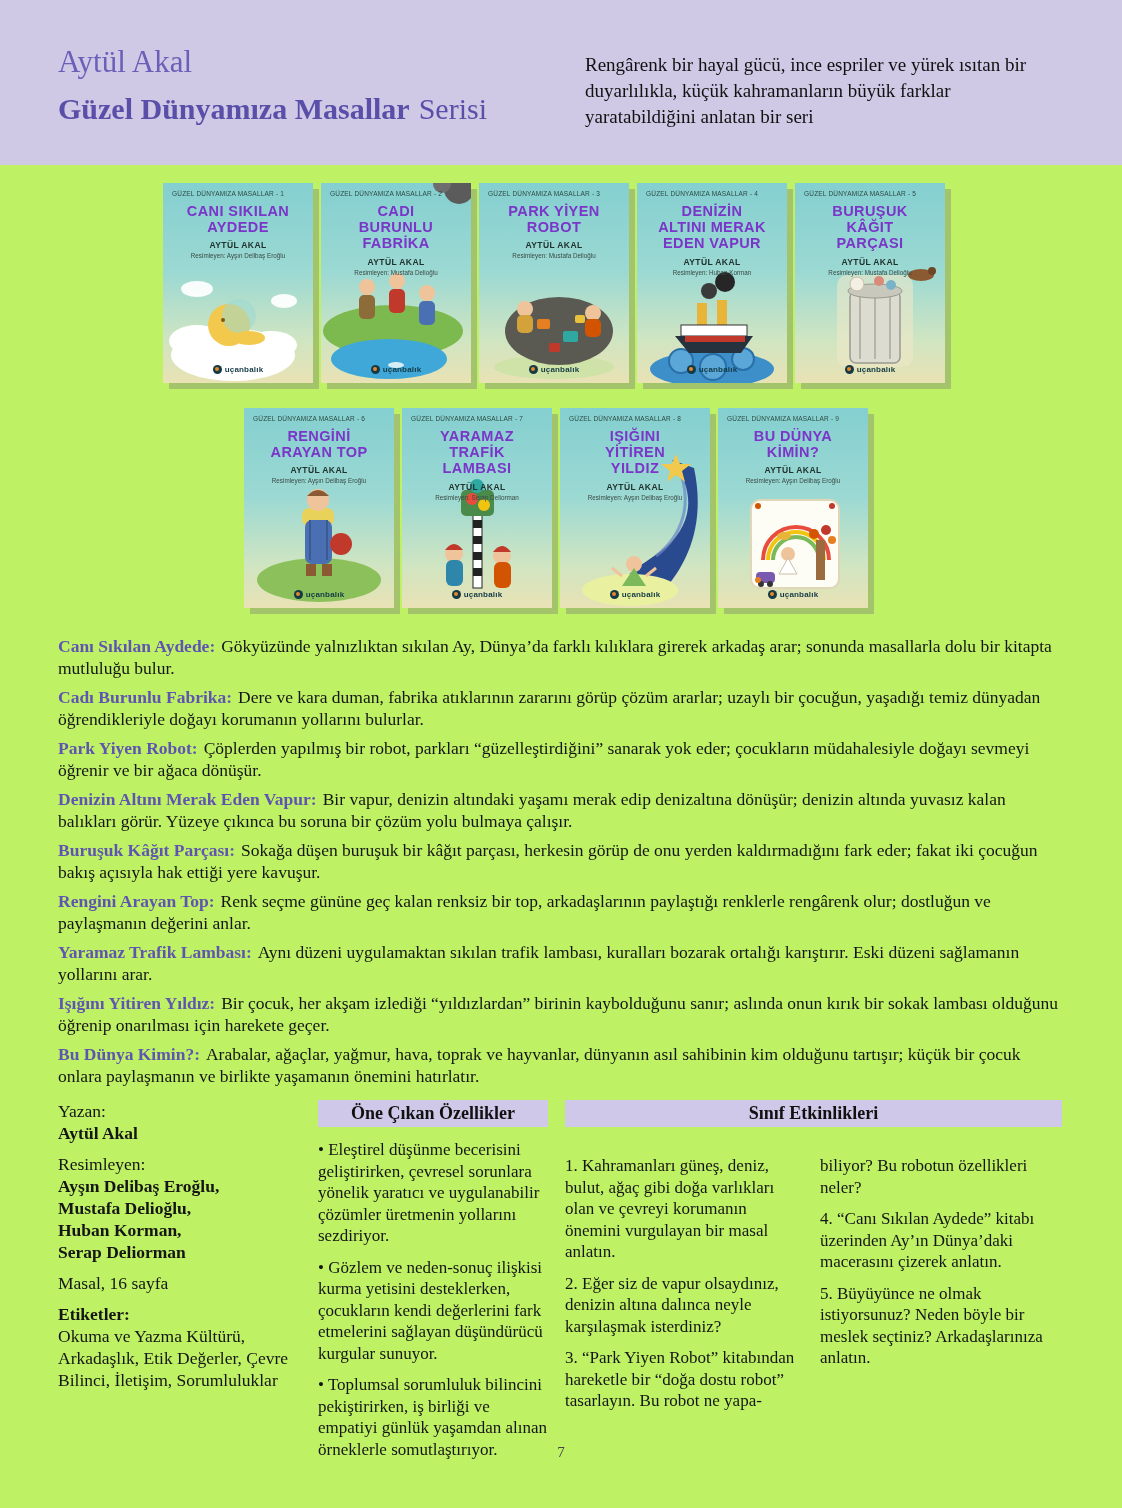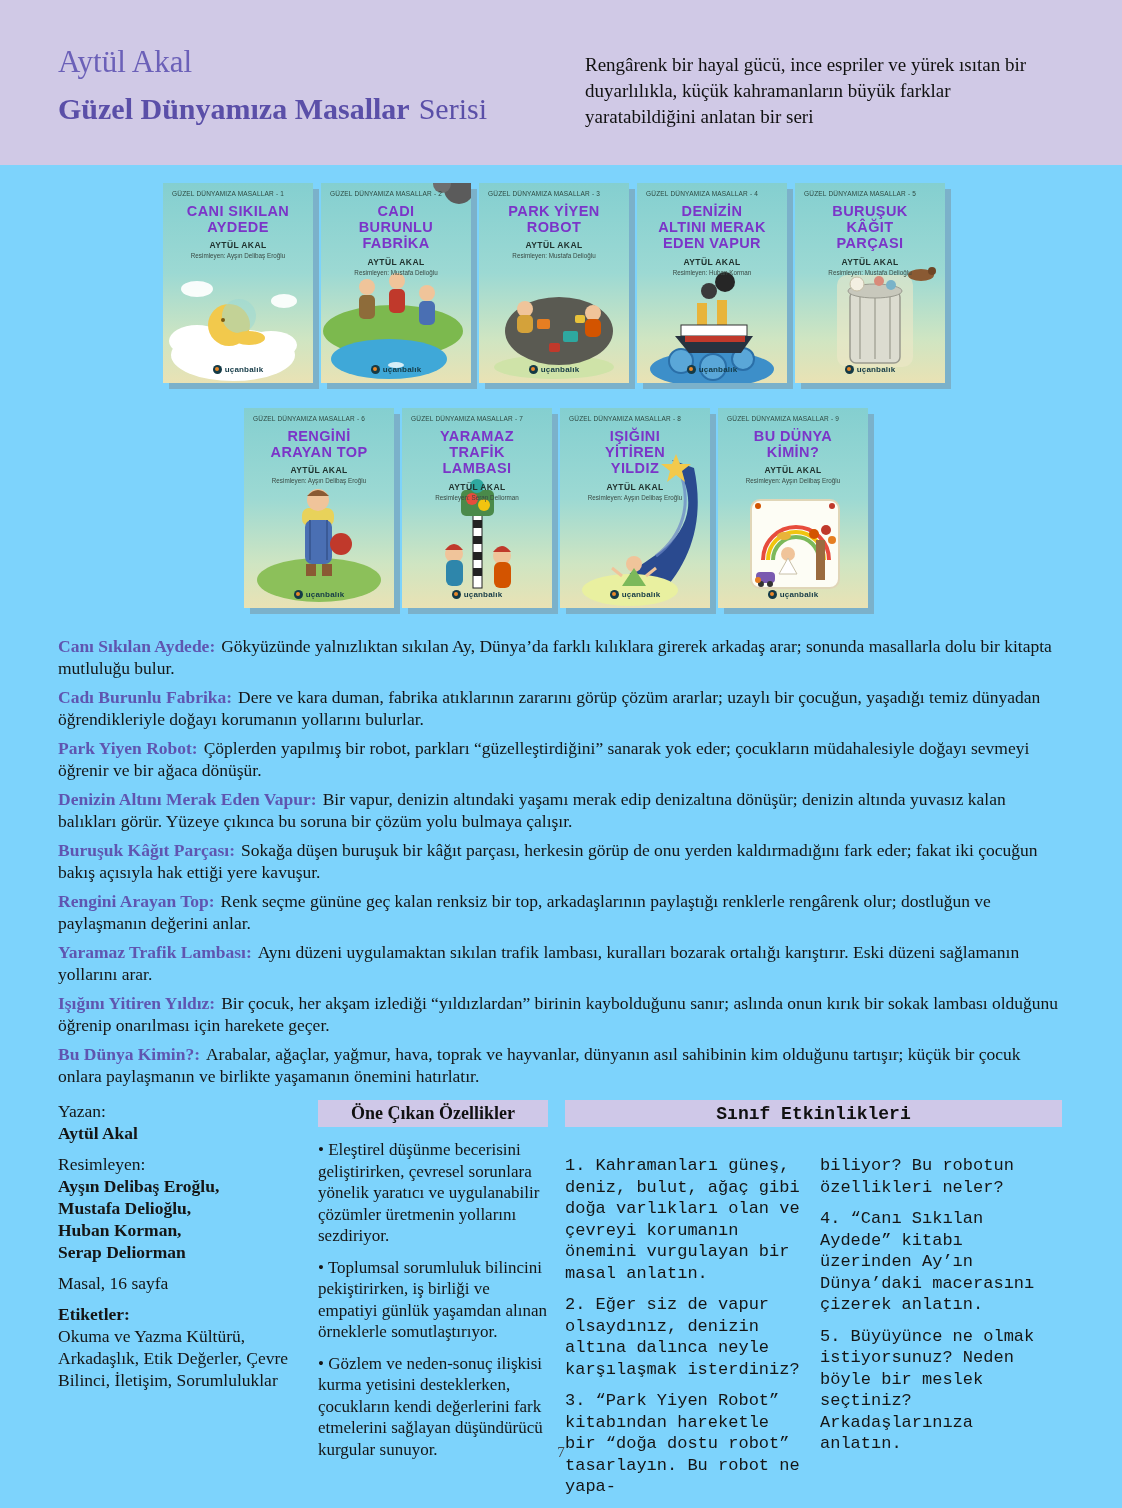--- a/index.html
+++ b/index.html
@@ -1,16 +1,16 @@
 <!DOCTYPE html>
 <html lang="tr"><head>
 <meta charset="utf-8">
 <style>
   html,body{margin:0;padding:0;background:#ffffff;}
-  #page{position:relative;width:1122px;height:1508px;background:#7dd3fc;overflow:hidden;
+  #page{position:relative;width:1122px;height:1508px;background:#bef264;overflow:hidden;
         font-family:"Liberation Serif", serif;color:#151515;}
 
   
   .band{position:absolute;left:0;top:0;width:1122px;height:165px;background:#d0c9e6;}
   .band-author{position:absolute;left:58px;top:44px;font-size:31px;color:#6b60b8;}
   .band-series{position:absolute;left:58px;top:92px;font-size:30px;font-weight:bold;color:#5a4fa8;}
   .band-series .reg{font-weight:normal;margin-left:9px;}
   .band-tagline{position:absolute;left:585px;top:52px;width:452px;font-size:19px;line-height:1.38;color:#111;}
 
   
@@ -37,21 +37,21 @@
   .descs{position:absolute;left:58px;top:636px;width:1010px;}
   .desc{margin:0 0 8px 0;font-size:17.5px;line-height:21.5px;color:#151515;}
   .desc .lead{font-weight:bold;color:#5f55b0;margin-right:6px;}
 
   
   .info-col{position:absolute;left:58px;top:1100px;width:258px;font-size:17.5px;line-height:22px;color:#151515;}
   .info-col .grp{margin-bottom:9px;}
   .info-col .b{font-weight:bold;}
 
   .feat-col{position:absolute;left:318px;top:1100px;width:230px;}
-  .act-col{position:absolute;left:565px;top:1100px;width:497px;font-family:Liberation Mono, monospace;}
+  .act-col{position:absolute;left:565px;top:1100px;width:497px;}
   .colbar{background:#cfc8e8;height:27px;display:flex;align-items:center;justify-content:center;
           font-weight:bold;font-size:18px;color:#111;}
   .feat-items{margin-top:12px;}
   .feat-items p{margin:0 0 10px 0;font-size:17px;line-height:21.5px;}
   .act-grid{margin-top:28px;display:flex;}
   .act-a{width:237px;}
   .act-b{width:242px;margin-left:18px;}
   .act-grid p{margin:0 0 10px 0;font-size:17px;line-height:21.5px;}
 
   .page-num{position:absolute;left:0;right:0;top:1444px;text-align:center;font-size:15px;color:#444;}
@@ -344,22 +344,22 @@
     <div class="grp">
       <div class="b">Etiketler:</div>
       <div>Okuma ve Yazma Kültürü, Arkadaşlık, Etik Değerler, Çevre Bilinci, İletişim, Sorumluluklar</div>
     </div>
   </div>
 
   <div class="feat-col">
     <div class="colbar">Öne Çıkan Özellikler</div>
     <div class="feat-items">
       <p>• Eleştirel düşünme becerisini geliştirirken, çevresel sorunlara yönelik yaratıcı ve uygulanabilir çözümler üretmenin yollarını sezdiriyor.</p>
+      <p>• Gözlem ve neden-sonuç ilişkisi kurma yetisini desteklerken, çocukların kendi değerlerini fark etmelerini sağlayan düşündürücü kurgular sunuyor.</p>
       <p>• Toplumsal sorumluluk bilincini pekiştirirken, iş birliği ve empatiyi günlük yaşamdan alınan örneklerle somutlaştırıyor.</p>
-      <p>• Gözlem ve neden-sonuç ilişkisi kurma yetisini desteklerken, çocukların kendi değerlerini fark etmelerini sağlayan düşündürücü kurgular sunuyor.</p>
     </div>
   </div>
 
   <div class="act-col">
     <div class="colbar">Sınıf Etkinlikleri</div>
     <div class="act-grid">
       <div class="act-a">
         <p>1. Kahramanları güneş, deniz, bulut, ağaç gibi doğa varlıkları olan ve çevreyi korumanın önemini vurgulayan bir masal anlatın.</p>
         <p>2. Eğer siz de vapur olsaydınız, denizin altına dalınca neyle karşılaşmak isterdiniz?</p>
         <p>3. “Park Yiyen Robot” kitabından hareketle bir “doğa dostu robot” tasarlayın. Bu robot ne yapa-</p>

